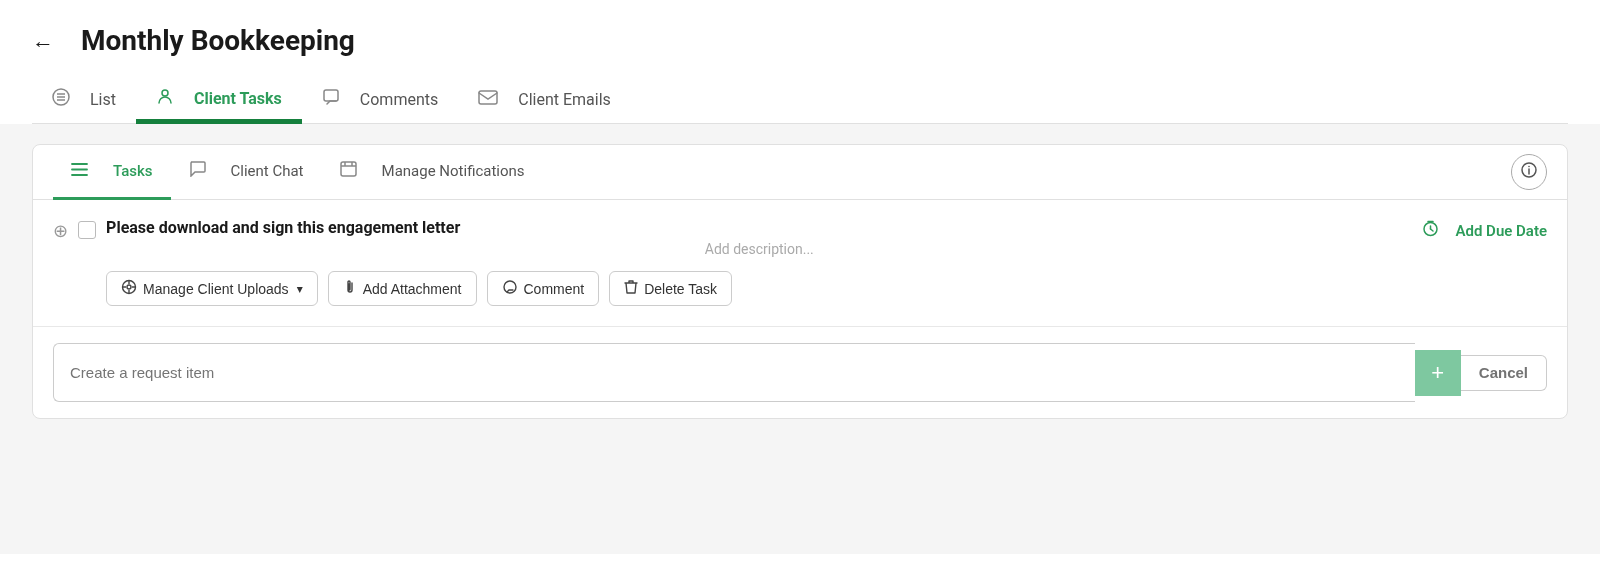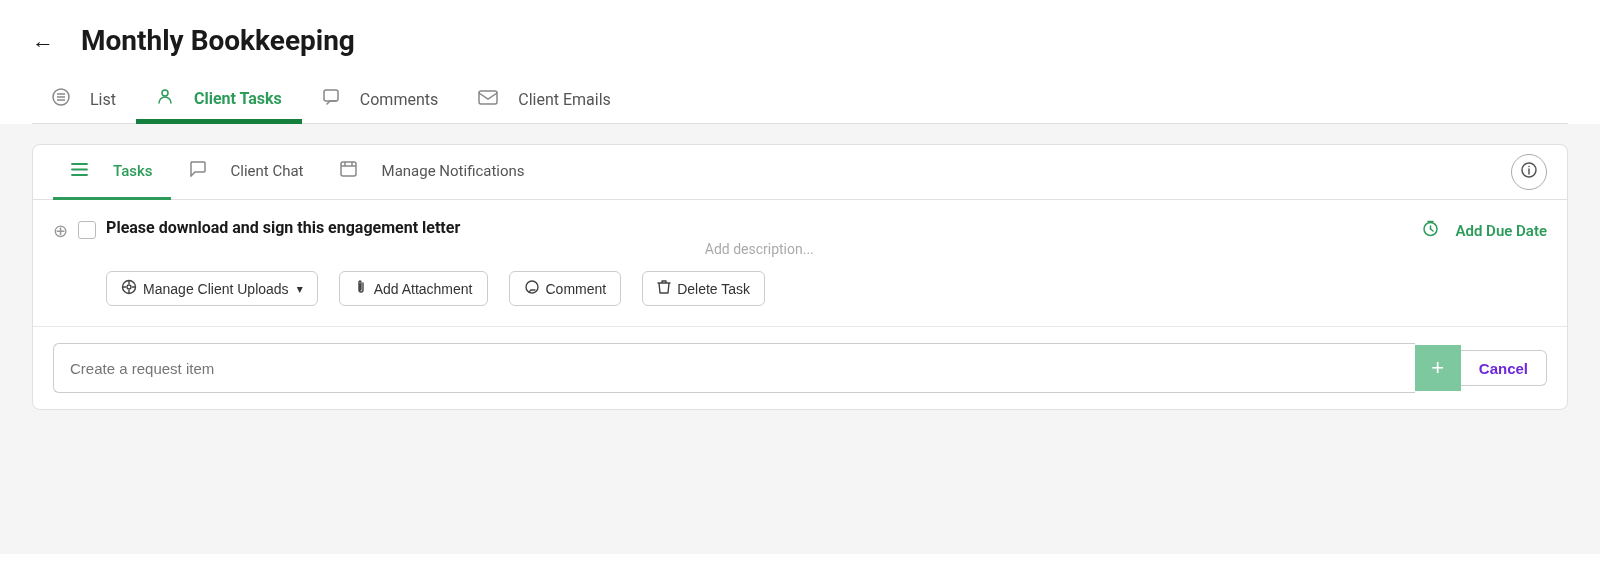--- a/index.html
+++ b/index.html
@@ -150,21 +150,21 @@
       margin-bottom: 4px;
     }
     .task-description {
       font-size: 14px;
       color: #aaa;
       margin-bottom: 14px;
       text-align: center;
     }
     .task-actions {
       display: flex;
-      gap: 21px;
+      gap: 10px;
       flex-wrap: wrap;
     }
     .action-btn {
       display: flex;
       align-items: center;
       gap: 6px;
       padding: 7px 14px;
       border: 1.5px solid #ccc;
       border-radius: 6px;
       background: #fff;
@@ -198,21 +198,21 @@
     }
     .create-input {
       flex: 1;
       border: 1.5px solid #ccc;
       border-right: none;
       border-radius: 6px 0 0 6px;
       padding: 12px 16px;
       font-size: 15px;
       color: #aaa;
       outline: none;
-      height: 50px;
+      height: 59px;
     }
     .add-btn {
       width: 46px;
       height: 46px;
       background: #7ec8a0;
       border: none;
       display: flex;
       align-items: center;
       justify-content: center;
       cursor: pointer;
@@ -222,21 +222,21 @@
     }
     .cancel-btn {
       padding: 0 18px;
       height: 36px;
       border: 1.5px solid #ccc;
       border-left: none;
       border-radius: 0 6px 6px 0;
       background: #fff;
       font-size: 15px;
       font-weight: 700;
-      color: #6d28d9;
+      color: #737373;
       cursor: pointer;
     }
   </style>
 </head>
 <body>
 
 <div class="page-container">
 
   <div class="page-header">
     <div class="back-row">

